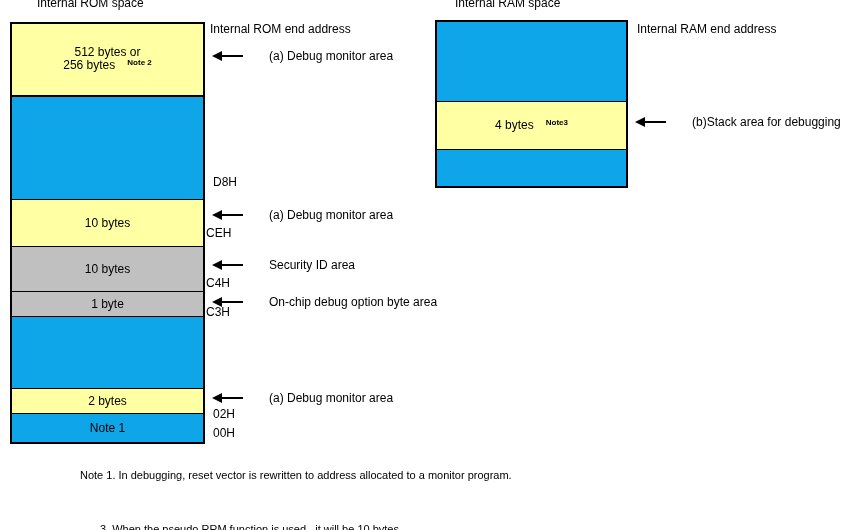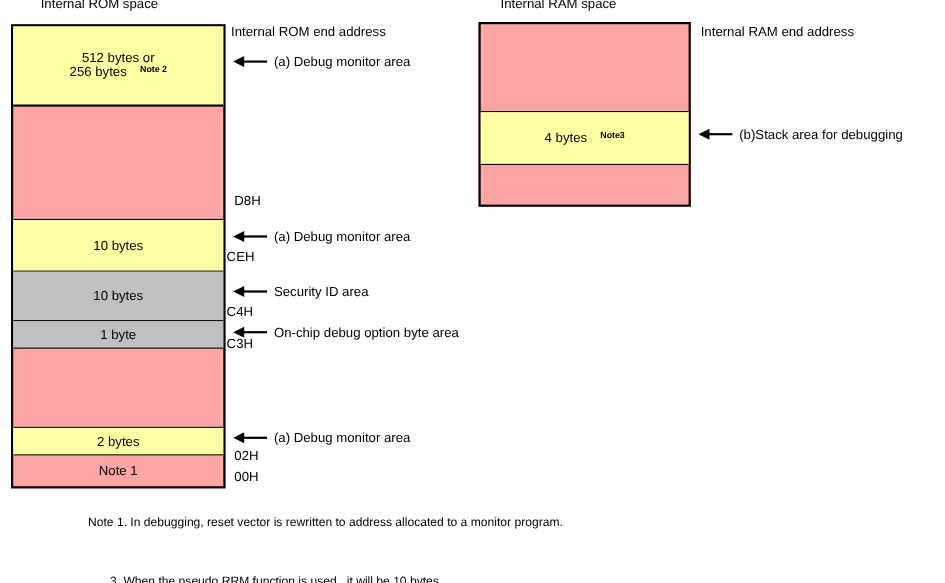--- a/index.html
+++ b/index.html
@@ -13,21 +13,21 @@
     font-family: "Liberation Sans", "DejaVu Sans", sans-serif;
     font-size: 12px;
     color: #000;
     padding-left: 33px;
   }
   .abs { position: absolute; }
   .title { white-space: nowrap; line-height: 14px; }
   .membox {
     position: absolute;
     border: 2px solid #000;
-    background: #fca5a5;
+    background: #0ea5e9;
     display: flex;
     flex-direction: column;
   }
   .seg {
     width: 100%;
     display: flex;
     align-items: center;
     justify-content: center;
     text-align: center;
     line-height: 13px;
@@ -45,20 +45,21 @@
     margin-left: 12px;
     white-space: nowrap;
   }
   .addr { white-space: nowrap; line-height: 13px; }
   .callout {
     position: absolute;
     display: flex;
     align-items: center;
     height: 14px;
     white-space: nowrap;
+    gap: 20px;
   }
   .callout svg { margin-right: 6px; flex: 0 0 auto; display: block; }
   .callout .lbl { line-height: 14px; }
   .note { white-space: nowrap; line-height: 14px; font-size: 11px; }
 </style>
 </head>
 <body>
 
 <div class="stage">
 

